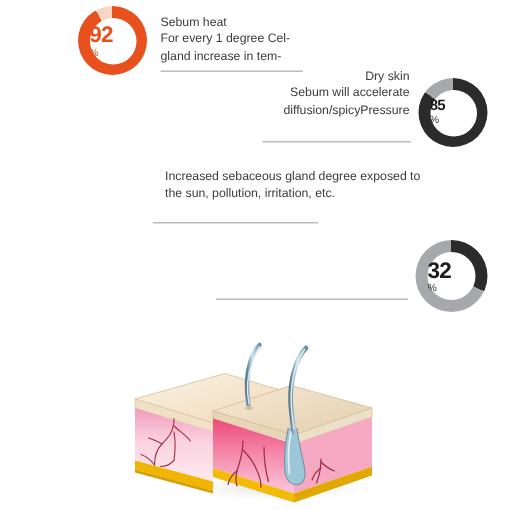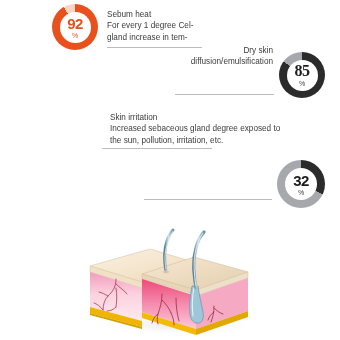--- a/index.html
+++ b/index.html
@@ -20,21 +20,21 @@
     position:relative;
     border-radius:50%;
     display:flex;align-items:center;justify-content:center;
   }
   .gauge .hole{
     position:absolute;
     border-radius:50%;
     background:#ffffff;
     display:flex;
     flex-direction:column;
-    align-items:center;
+    align-items:flex-start;
     justify-content:center;
     line-height:1;
   }
   .gauge .num{
     font-weight:bold;
     letter-spacing:-0.5px;
   }
   .gauge .pct{
     font-size:7px;
     margin-top:1px;
@@ -88,35 +88,35 @@
     <span class="ttl">Sebum heat</span>
     <span class="ln">For every 1 degree Cel-</span>
     <span class="ln">gland increase in tem-</span>
   </div>
   <div class="rule" style="left:107px;top:47px;width:95px;"></div>
 
   <div class="row" style="left:279px;top:52px;">
     <div class="gauge g-dark" style="width:46px;height:46px;
                 background:conic-gradient(from 0deg,#2b2b2b 0deg 306deg,#a6a8ab 306deg 360deg);">
       <div class="hole" style="width:31px;height:31px;">
-        <span class="num" style="font-size:16px;font-family:Liberation Serif, serif;">85</span>
+        <span class="num" style="font-size:10px;">85</span>
         <span class="pct">%</span>
       </div>
     </div>
   </div>
 
   <div class="row txt txt-right" style="right:67px;top:45px;">
     <span class="ttl">Dry skin</span>
-    <span class="ln">diffusion/emulsification</span>
+    <span class="ln">Sebum will accelerate</span>
+    <span class="ln">diffusion/spicyPressure</span>
   </div>
   <div class="rule" style="left:175px;top:94px;width:99px;"></div>
 
 
   <div class="row txt" style="left:110px;top:112px;">
-    <span class="ttl">Skin irritation</span>
     <span class="ln">Increased sebaceous gland degree exposed to</span>
     <span class="ln">the sun, pollution, irritation, etc.</span>
   </div>
   <div class="rule" style="left:102px;top:148px;width:110px;"></div>
 
   <div class="row" style="left:277px;top:160px;">
     <div class="gauge g-dark" style="width:48px;height:48px;
                 background:conic-gradient(from 0deg,#2b2b2b 0deg 115deg,#a6a8ab 115deg 360deg);">
       <div class="hole" style="width:32px;height:32px;">
         <span class="num" style="font-size:15px;">32</span>

